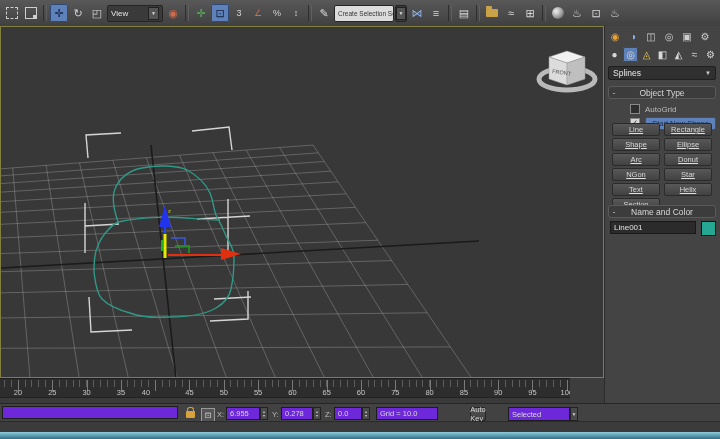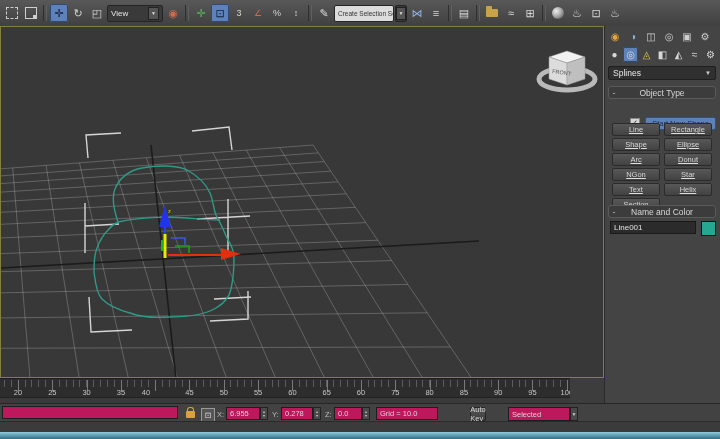--- a/index.html
+++ b/index.html
@@ -70,21 +70,21 @@
       repeating-linear-gradient(90deg,#7a7a7a 0 1px,transparent 1px 34.3px),
       repeating-linear-gradient(90deg,#5d5d5d 0 1px,transparent 1px 6.86px);
     background-size:100% 11px,100% 7px;background-repeat:no-repeat;background-position:18px 1px,4px 1px;}
   .tl-label{position:absolute;top:9px;transform:translateX(-50%);font-size:7.5px;color:#c6c6c6;}
   .trackbar{position:absolute;left:0;top:397px;width:570px;height:6px;background:#3a3a3a;border-top:1px solid #222;}
   .tl-right{position:absolute;left:570px;top:378px;width:34px;height:25px;background:#3d3d3d;}
 
   
   .status1{position:absolute;left:0;top:403px;width:720px;height:18px;background:#424242;border-top:1px solid #262626;}
   .status2{position:absolute;left:0;top:421px;width:720px;height:11px;background:#3b3b3b;border-top:1px solid #2a2a2a;}
-  .sfield{position:absolute;background:#be185d;border:1px solid #1d1d1d;color:#d8d8d8;font-size:7.5px;
+  .sfield{position:absolute;background:#6d28d9;border:1px solid #1d1d1d;color:#d8d8d8;font-size:7.5px;
     display:flex;align-items:center;padding:0 3px;box-sizing:border-box;}
   .slabel{position:absolute;font-size:7.5px;color:#bdbdbd;}
   .spin{position:absolute;width:8px;height:13px;background:#4a4a4a;border:1px solid #222;box-sizing:border-box;
     display:flex;flex-direction:column;align-items:center;justify-content:center;color:#ccc;font-size:4px;line-height:4px;}
   .sbtn{position:absolute;background:linear-gradient(#565656,#3e3e3e);border:1px solid #262626;border-radius:2px;
     color:#d4d4d4;font-size:7.5px;display:flex;align-items:center;justify-content:center;box-sizing:border-box;}
   .lock{position:absolute;left:186px;top:410px;width:9px;height:7px;background:#d8a33c;border-radius:1px;}
   .lock::before{content:"";position:absolute;left:1px;top:-4px;width:5px;height:4px;border:1.5px solid #d8a33c;
     border-bottom:none;border-radius:3px 3px 0 0;}
   .absoff{position:absolute;left:201px;top:407px;width:12px;height:12px;border:1px solid #999;background:#555;
@@ -308,20 +308,24 @@
     </div>
     <div class="ccombo">
       <span>Splines</span>
       <span class="arrow">▼</span>
     </div>
 
     <div class="rollout" style="top:60px">
       <span class="minus">-</span>
       <span class="rtitle">Object Type</span>
     </div>
+    <div class="checkrow" style="top:77px">
+      <span class="cbox"></span>
+      <span>AutoGrid</span>
+    </div>
     <div class="checkrow" style="top:91px">
       <span class="cbox checked">✓</span>
       <span class="snsbtn">Start New Shape</span>
     </div>
     <div class="otgrid">
       <div class="otbtn">Line</div>
       <div class="otbtn">Rectangle</div>
       <div class="otbtn">Shape</div>
       <div class="otbtn">Ellipse</div>
       <div class="otbtn">Arc</div>

